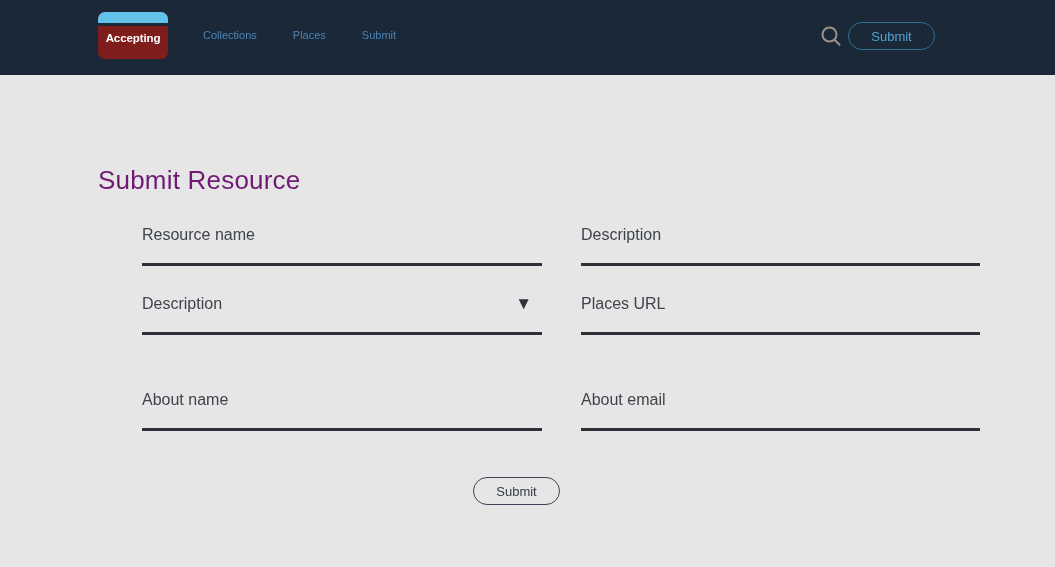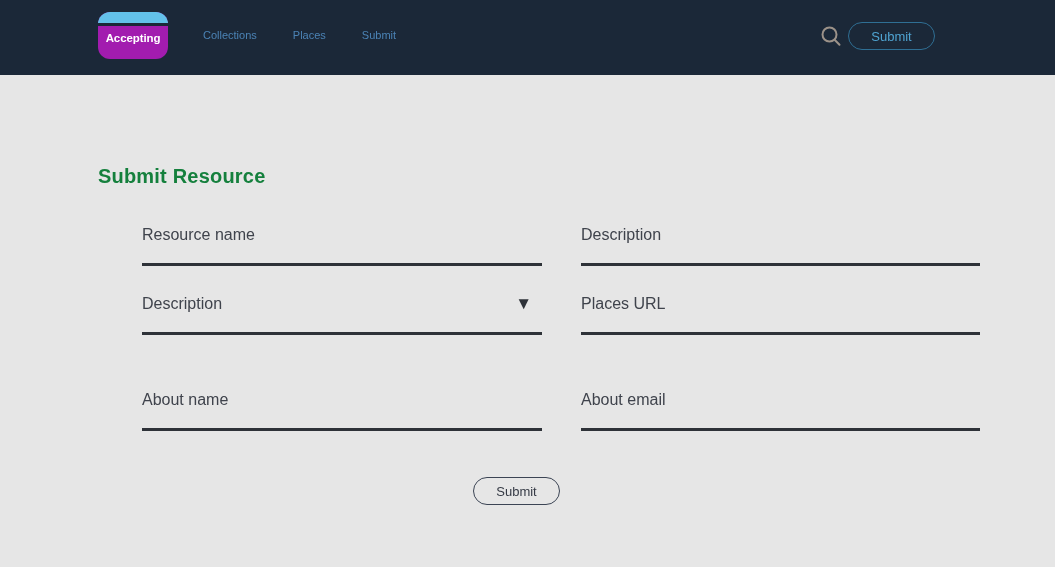--- a/index.html
+++ b/index.html
@@ -22,22 +22,22 @@
     width: 1055px;
     height: 75px;
     background: #1b2838;
   }
   .logo {
     position: absolute;
     left: 98px;
     top: 12px;
     width: 70px;
     height: 47px;
-    background: #a21caf;
-    border-radius: 12px;
+    background: #7f1d1d;
+    border-radius: 7px;
     overflow: hidden;
   }
   .logo-band {
     position: absolute;
     top: 0; left: 0;
     width: 70px;
     height: 14px;
     background: #63c2ea;
     border-bottom: 3px solid #1b2838;
   }
@@ -96,23 +96,23 @@
     line-height: 13px;
     cursor: pointer;
     padding: 0;
   }
 
   
   .page-title {
     position: absolute;
     left: 98px;
     top: 150px;
-    font-size: 20px;
-    font-weight: bold;
-    color: #15803d;
+    font-size: 26px;
+    font-weight: normal;
+    color: #701a75;
     letter-spacing: 0.2px;
     line-height: 26px;
     white-space: nowrap;
   }
 
   .field {
     position: absolute;
     height: 42px;
     margin-left: 44px;
   }

